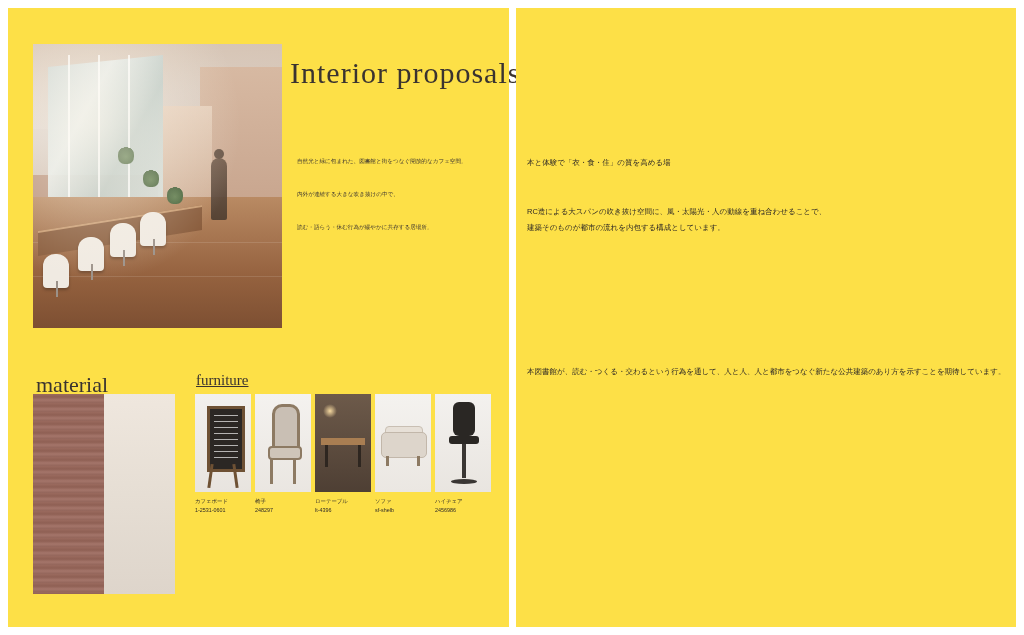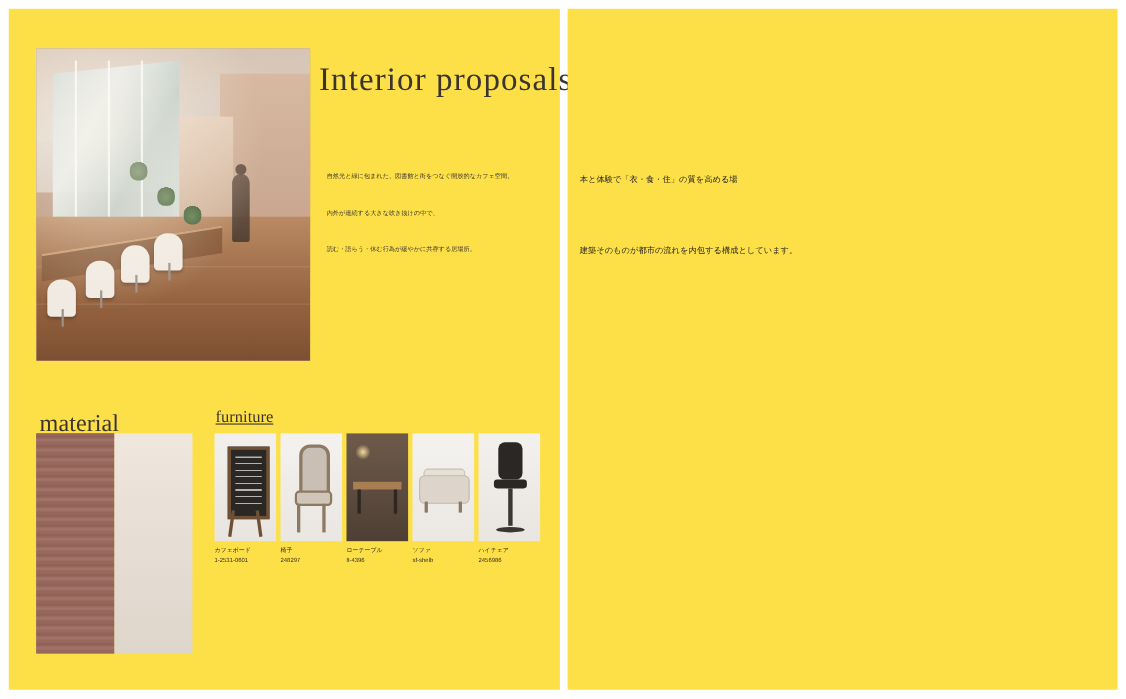--- a/index.html
+++ b/index.html
@@ -492,15 +492,17 @@
         <div class="furn-label">ハイチェア</div>
         <div class="furn-label" style="margin-top:1px">2456986</div>
       </div>
 
     </div>
   </div>
 
   <div class="panel panel-right"></div>
 
   <div class="text-block tb-head">本と体験で「衣・食・住」の質を高める場</div>
+  <div class="text-block tb-p2a">RC造による大スパンの吹き抜け空間に、風・太陽光・人の動線を重ね合わせることで、</div>
   <div class="text-block tb-p2b">建築そのものが都市の流れを内包する構成としています。</div>
+  <div class="text-block tb-p4">本図書館が、読む・つくる・交わるという行為を通して、人と人、人と都市をつなぐ新たな公共建築のあり方を示すことを期待しています。</div>
 
 </div>
 
 </body></html>

